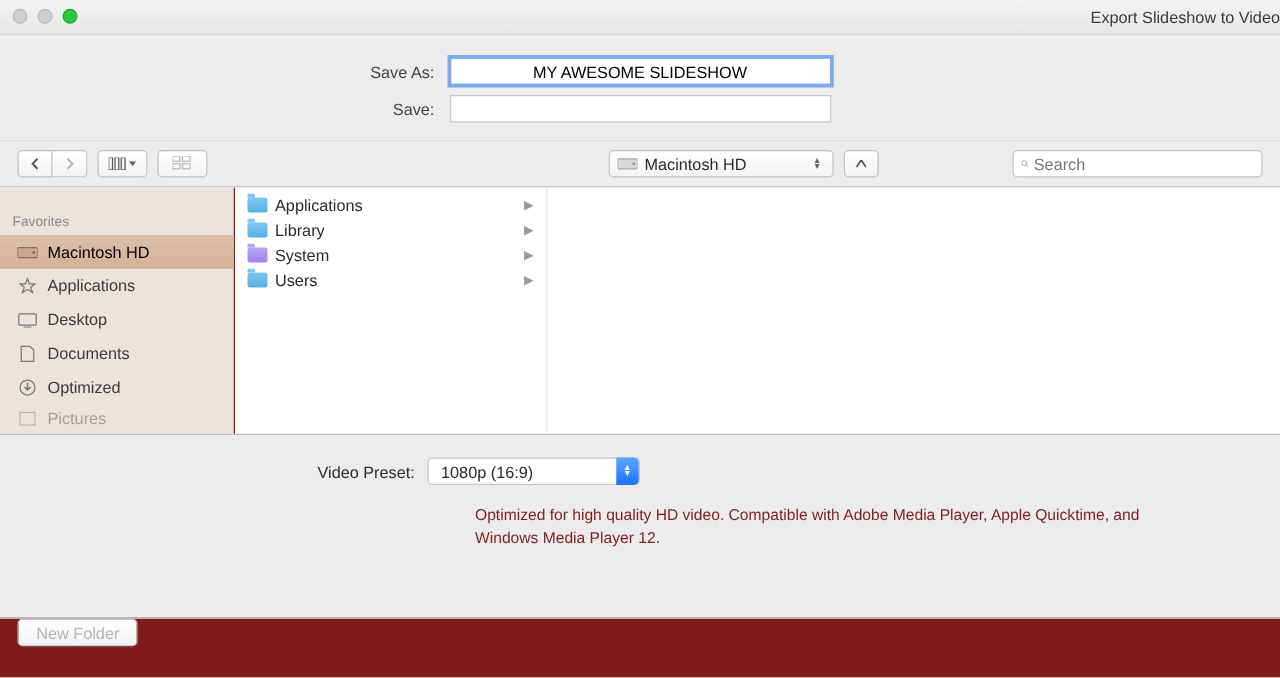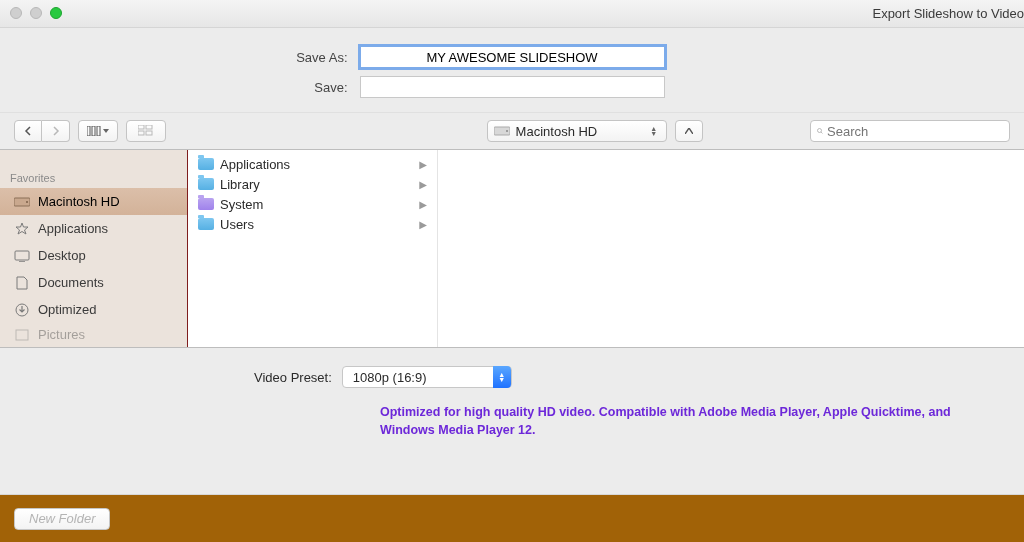--- a/index.html
+++ b/index.html
@@ -111,26 +111,26 @@
   height:22px; display:flex; align-items:center; background:#fff; border:1px solid #c7c7c7;
   border-radius:4px; padding:0 0 0 10px; gap:6px; min-width:170px; font-size:13px;
 }
 .popup-end{
   width:18px; height:22px; margin-left:auto;
   background:linear-gradient(#5aa7ff,#1f72ff);
   border-top-right-radius:4px;border-bottom-right-radius:4px;
   display:flex;flex-direction:column;align-items:center;justify-content:center;
   color:#fff;font-size:7px;line-height:5px;
 }
-.desc{ color:#6d28d9; font-size:12.5px; padding:16px 60px 4px 380px; line-height:1.4;font-weight:bold; }
+.desc{ color:#7f1d1d; font-size:12.5px; padding:16px 60px 4px 380px; line-height:1.4; }
 
 .footer{
   position:absolute; left:0; right:0; bottom:0; height:48px;
-  background:#a16207; border-top:1px solid #d7d7d7;
-  display:flex; align-items:center; padding:0 14px;font-style:italic;
+  background:#7f1d1d; border-top:1px solid #d7d7d7;
+  display:flex; padding:0 14px;
 }
 .push{ margin-left:auto; display:flex; gap:12px; }
 .mac-btn{
   height:22px; min-width:82px; padding:0 14px; border-radius:4px;
   border:1px solid #c6c6c6; background:linear-gradient(#ffffff,#f3f3f3);
   font-size:13px; color:#222; display:inline-flex;align-items:center;justify-content:center;
 }
 .mac-btn.disabled{ color:#b4b4b4; }
 .mac-btn.default{
   background:linear-gradient(#6bb1ff,#1f72ff); color:#fff; border-color:#1962d8;

